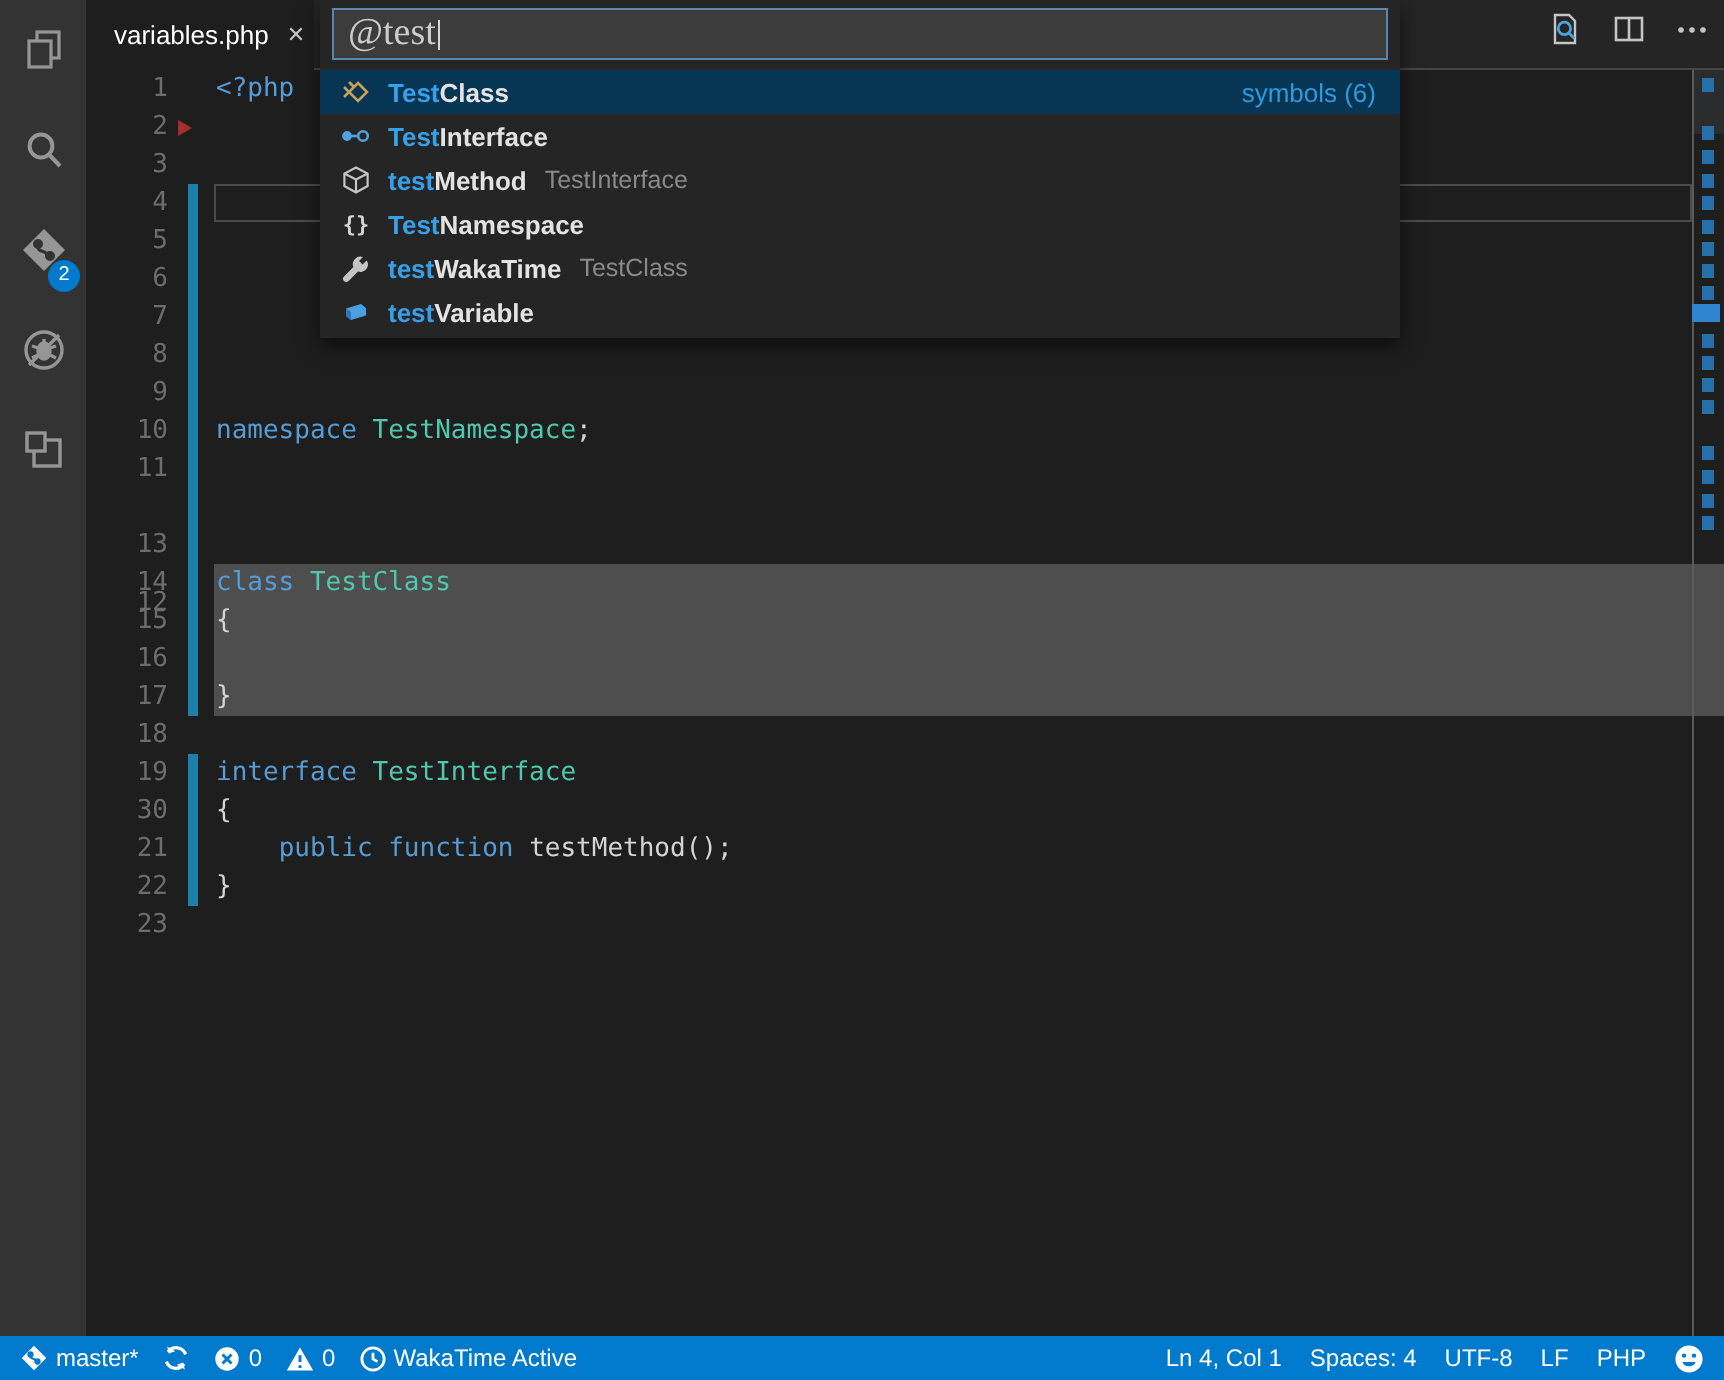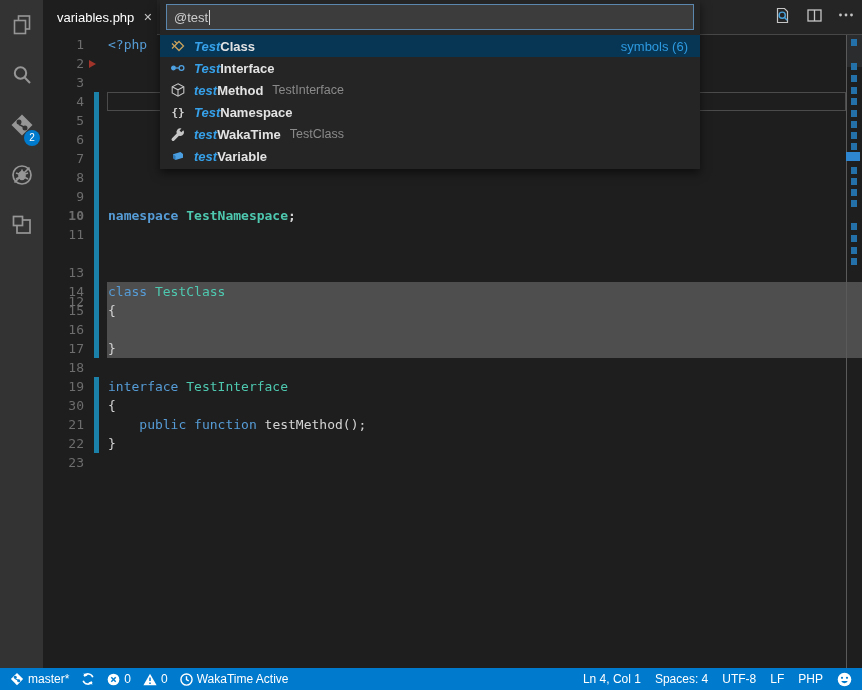--- a/index.html
+++ b/index.html
@@ -40,28 +40,28 @@
   #ov-slider { position:absolute; left:804px; top:0; width:15px; height:32px; background:#2a2c2e; }
   .ov-mark { position:absolute; left:808px; width:6px; height:7px; background:#2470a8; }
   .ov-mark.wide { left:803px; width:14px; height:9px; background:#2e86d1; }
 
   
   #quick-open { position:absolute; left:160px; top:0; width:540px; background:#252526;
                 box-shadow:0 4px 9px rgba(0,0,0,.55); z-index:10; padding-bottom:2px; }
   #qo-input-wrap { padding:4px 6px 5px 6px; }
   #qo-input { width:528px; height:26px; background:#3c3c3c; border:1px solid #5b87ae;
               display:flex; align-items:center; padding:0 7px; cursor:text; }
-  #qo-query { color:#cccccc; font-size:13px; }
+  #qo-query { color:#cccccc; font-size:19px;font-family:Liberation Serif, serif; }
   #qo-caret { display:inline-block; width:1px; height:15px; background:#d7d7d7; margin-left:1px; }
   .qo-row { height:22px; display:flex; align-items:center; padding:0 12px 0 10px; cursor:pointer; font-size:13px; }
   .qo-row.selected { background:#073655; }
   .qo-icon { width:16px; height:16px; margin-right:8px; display:flex; align-items:center; justify-content:center; flex:none; }
   .qo-icon .txt { color:#d4d4d4; font-weight:bold; font-size:11px; font-family:"DejaVu Sans Mono",monospace; }
   .qo-name { font-weight:600; color:#e3e3e3; white-space:pre; }
-  .qo-name .match { color:#36a0e8; font-weight:700;font-style:italic; }
+  .qo-name .match { color:#36a0e8; font-weight:700; }
   .qo-secondary { color:#8a8a8a; margin-left:9px; font-size:12.5px; }
   .qo-badge { margin-left:auto; color:#2d9ae0; font-size:13px; }
 
   
   #status-bar { position:absolute; left:0; top:668px; width:862px; height:22px; background:#007acc;
                 display:flex; align-items:center; color:#ffffff; font-size:12px; padding:0 10px; z-index:6; }
   .sb-group { display:flex; align-items:center; }
   #sb-left  { gap:12px; }
   #sb-right { margin-left:auto; gap:14px; }
   .sb-item { display:flex; align-items:center; gap:4px; cursor:pointer; height:22px; }
@@ -183,21 +183,21 @@
     <div id="lines-layer">
         <div class="code-line" style="top: 0px;"><span class="ln">1</span><span class="code"><span style="color: rgb(86, 156, 214);">&lt;?php</span></span></div>
         <div class="code-line" style="top: 19px;"><span class="ln">2</span><span class="code"></span></div>
         <div class="code-line" style="top: 38px;"><span class="ln">3</span><span class="code"></span></div>
         <div class="code-line" style="top: 57px;"><span class="ln">4</span><span class="code"></span></div>
         <div class="code-line" style="top: 76px;"><span class="ln">5</span><span class="code"></span></div>
         <div class="code-line" style="top: 95px;"><span class="ln">6</span><span class="code"></span></div>
         <div class="code-line" style="top: 114px;"><span class="ln">7</span><span class="code"></span></div>
         <div class="code-line" style="top: 133px;"><span class="ln">8</span><span class="code"></span></div>
         <div class="code-line" style="top: 152px;"><span class="ln">9</span><span class="code"></span></div>
-        <div class="code-line" style="top: 171px; font-weight: bold;"><span class="ln">10</span><span class="code"><span style="color: rgb(86, 156, 214);">namespace</span><span style="color: rgb(212, 212, 212);"> </span><span style="color: rgb(78, 201, 176);">TestNamespace</span><span style="color: rgb(212, 212, 212);">;</span></span></div>
+        <div class="code-line" style="top: 171px;"><span class="ln">10</span><span class="code"><span style="color: rgb(86, 156, 214);">namespace</span><span style="color: rgb(212, 212, 212);"> </span><span style="color: rgb(78, 201, 176);">TestNamespace</span><span style="color: rgb(212, 212, 212);">;</span></span></div>
         <div class="code-line" style="top: 190px;"><span class="ln">11</span><span class="code"></span></div>
         <div class="code-line" style="top: 209px; margin-top: 48px;"><span class="ln">12</span></div>
         <div class="code-line" style="top: 228px;"><span class="ln">13</span><span class="code"></span></div>
         <div class="code-line" style="top: 247px;"><span class="ln">14</span><span class="code"><span style="color: rgb(86, 156, 214);">class</span><span style="color: rgb(212, 212, 212);"> </span><span style="color: rgb(78, 201, 176);">TestClass</span></span></div>
         <div class="code-line" style="top: 266px;"><span class="ln">15</span><span class="code"><span style="color: rgb(212, 212, 212);">{</span></span></div>
         <div class="code-line" style="top: 285px;"><span class="ln">16</span></div>
         <div class="code-line" style="top: 304px;"><span class="ln">17</span><span class="code"><span style="color: rgb(212, 212, 212);">}</span></span></div>
         <div class="code-line" style="top: 323px;"><span class="ln">18</span><span class="code"></span></div>
         <div class="code-line" style="top: 342px;"><span class="ln">19</span><span class="code"><span style="color: rgb(86, 156, 214);">interface</span><span style="color: rgb(212, 212, 212);"> </span><span style="color: rgb(78, 201, 176);">TestInterface</span></span></div>
         <div class="code-line" style="top: 361px;"><span class="ln">30</span><span class="code"><span style="color: rgb(212, 212, 212);">{</span></span></div>

